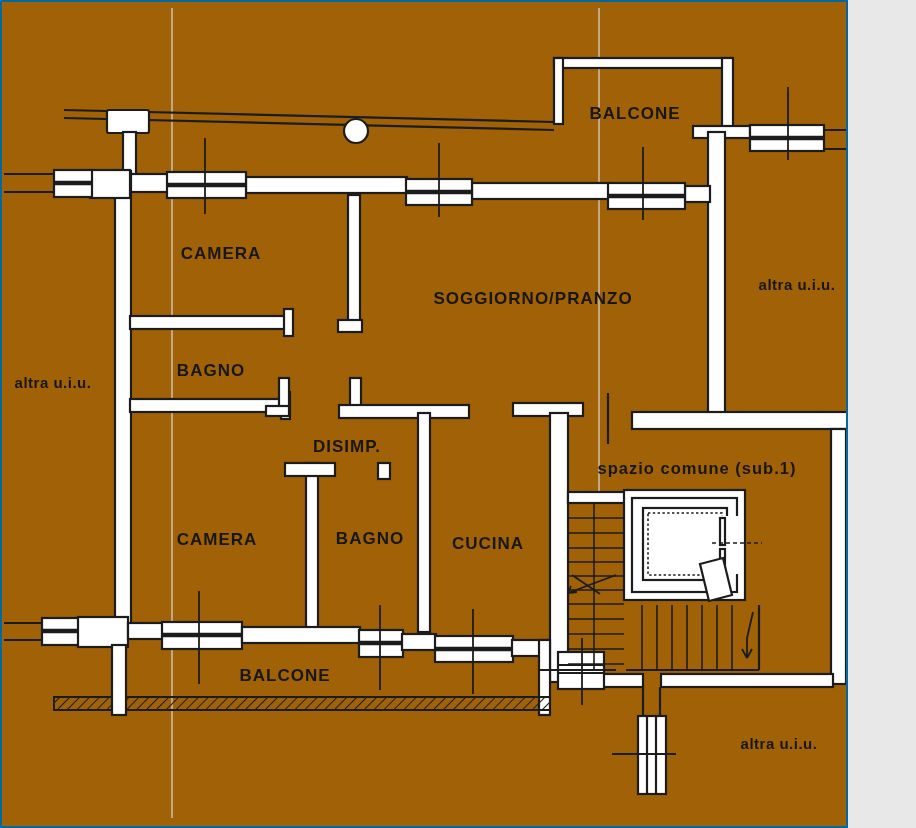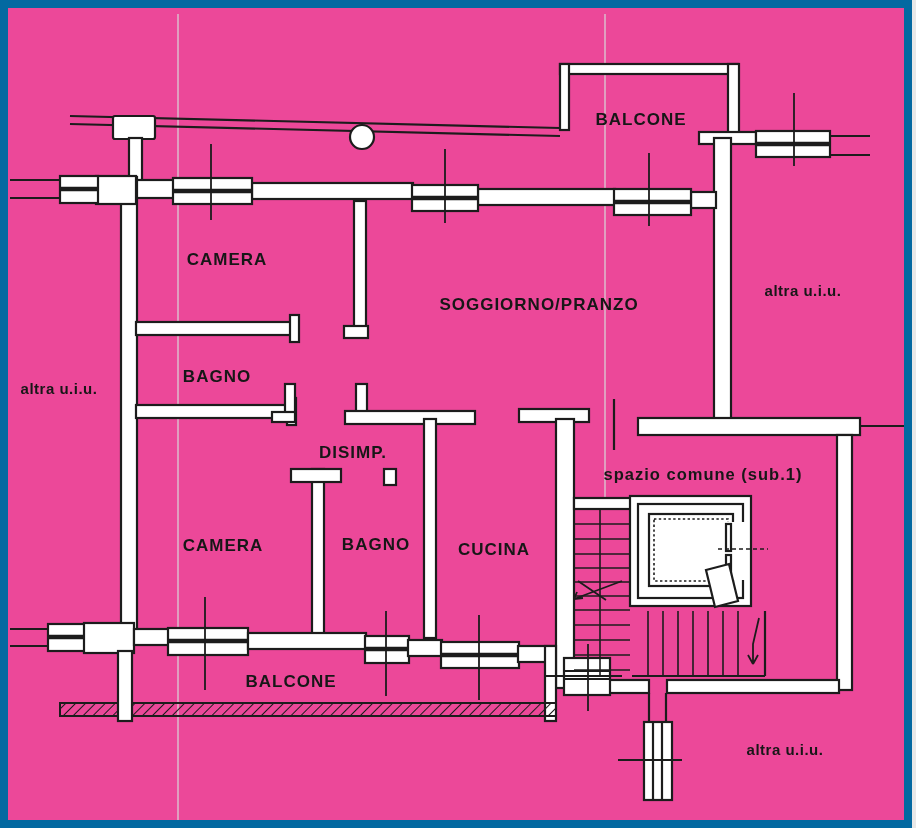--- a/index.html
+++ b/index.html
@@ -1,20 +1,20 @@
 <!DOCTYPE html>
 <html><head>
 <meta charset="utf-8">
 <style>
   html,body{margin:0;padding:0;background:#e8e8e8;}
   .sheet{
     position:relative;
-    width:912px;height:828px;
-    background:#ec4899;
-    border:8px solid #0369a1;
+    width:848px;height:828px;
+    background:#a16207;
+    border:2px solid #0369a1;
     box-sizing:border-box;
     font-family:"Liberation Sans", sans-serif;
     overflow:hidden;
   }
   svg{display:block;}
   .w{stroke:#1c1c1c;fill:none;stroke-width:2.2;}
   .wf{stroke:#1c1c1c;fill:#ffffff;stroke-width:2.2;}
   .band{stroke:#1c1c1c;stroke-width:4.6;fill:none;}
   .tick{stroke:#1c1c1c;stroke-width:1.8;fill:none;}
   .tread{stroke:#1c1c1c;stroke-width:1.6;fill:none;}

